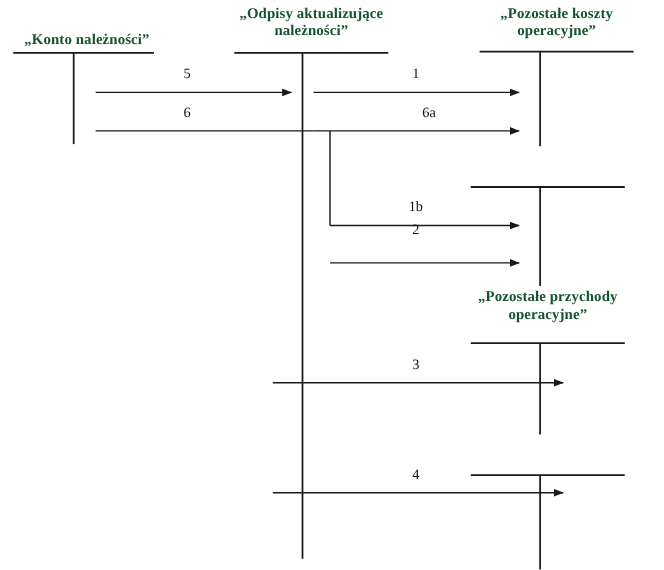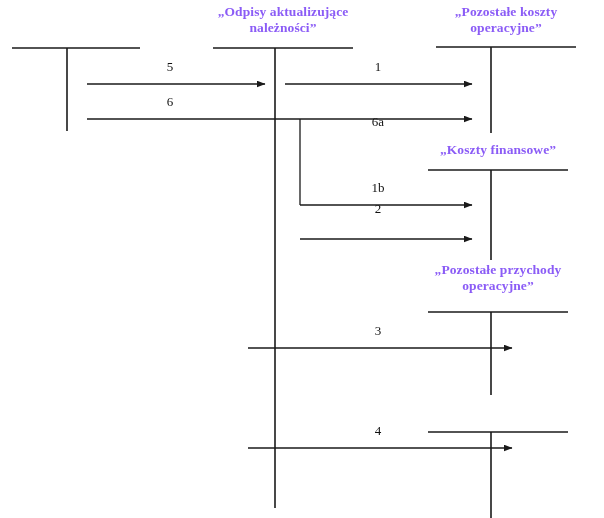--- a/index.html
+++ b/index.html
@@ -25,21 +25,21 @@
     width: 604px;
     height: 518px;
   }
   .acct-title {
     position: absolute;
     text-align: center;
     font-family: "Liberation Serif", "DejaVu Serif", serif;
     font-weight: bold;
     font-size: 13.5px;
     line-height: 16px;
-    color: #8b5cf6;
+    color: #14532d;
     white-space: pre-line;
     letter-spacing: 0.1px;
   }
   .flow-label {
     position: absolute;
     text-align: center;
     font-family: "Liberation Serif", "DejaVu Serif", serif;
     font-size: 13px;
     line-height: 14px;
     color: #111111;
@@ -99,40 +99,40 @@
 
     <line x1="300" y1="205" x2="472" y2="205" stroke="#1a1a1a" stroke-width="1.3" marker-end="url(#arrowhead)"></line>
 
     <line x1="300" y1="239" x2="472" y2="239" stroke="#1a1a1a" stroke-width="1.3" marker-end="url(#arrowhead)"></line>
 
     <line x1="248" y1="348" x2="512" y2="348" stroke="#1a1a1a" stroke-width="1.3" marker-end="url(#arrowhead)"></line>
 
     <line x1="248" y1="448" x2="512" y2="448" stroke="#1a1a1a" stroke-width="1.3" marker-end="url(#arrowhead)"></line>
   </svg>
 
+  <div class="acct-title" style="left:8px; top:28px; width:142px;">„Konto należności”</div>
 
   <div class="acct-title" style="left:203px; top:4px; width:160px;">„Odpisy aktualizujące
 należności”</div>
 
   <div class="acct-title" style="left:426px; top:4px; width:160px;text-align:center;">„Pozostałe koszty
 operacyjne”</div>
 
-  <div class="acct-title" style="left:418px; top:142px; width:160px;">„Koszty finansowe”</div>
 
   <div class="acct-title" style="left:418px; top:262px; width:160px;">„Pozostałe przychody
 operacyjne”</div>
 
 
   <div class="flow-label" style="left:140px; top:60px; width:60px;">5</div>
 
   <div class="flow-label" style="left:348px; top:60px; width:60px;">1</div>
 
   <div class="flow-label" style="left:140px; top:95px; width:60px;">6</div>
 
-  <div class="flow-label" style="left:348px; top:95px; width:60px;margin-top:20px;">6a</div>
+  <div class="flow-label" style="left:360px; top:95px; width:60px;">6a</div>
 
   <div class="flow-label" style="left:348px; top:181px; width:60px;">1b</div>
 
   <div class="flow-label" style="left:348px; top:202px; width:60px;">2</div>
 
   <div class="flow-label" style="left:348px; top:324px; width:60px;">3</div>
 
   <div class="flow-label" style="left:348px; top:424px; width:60px;">4</div>
 
 </div>

